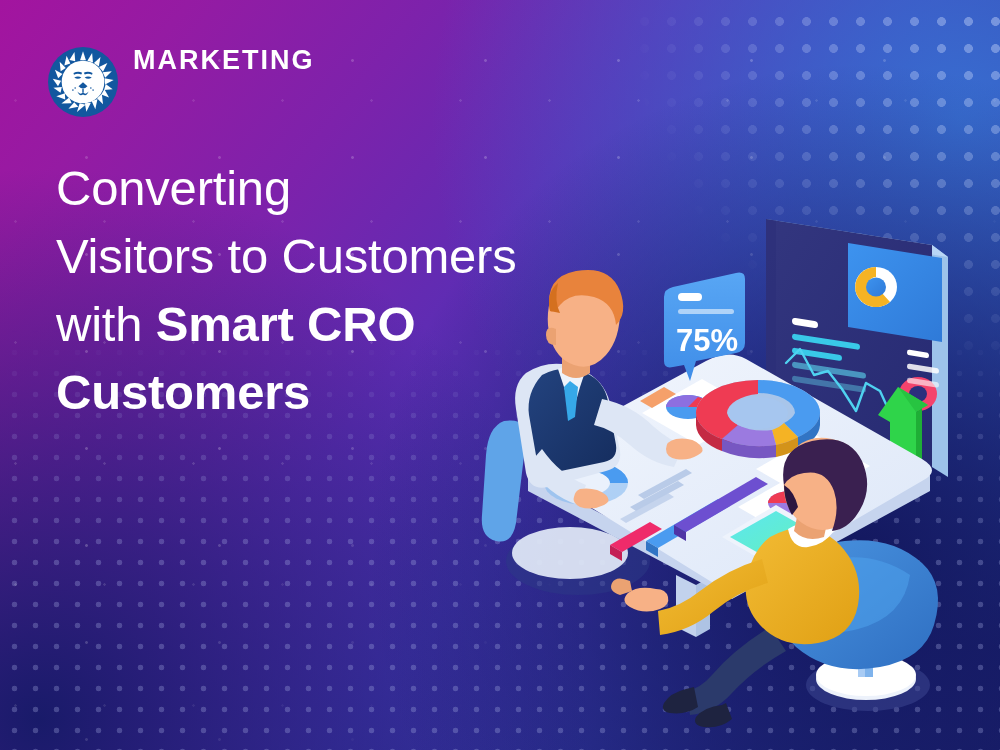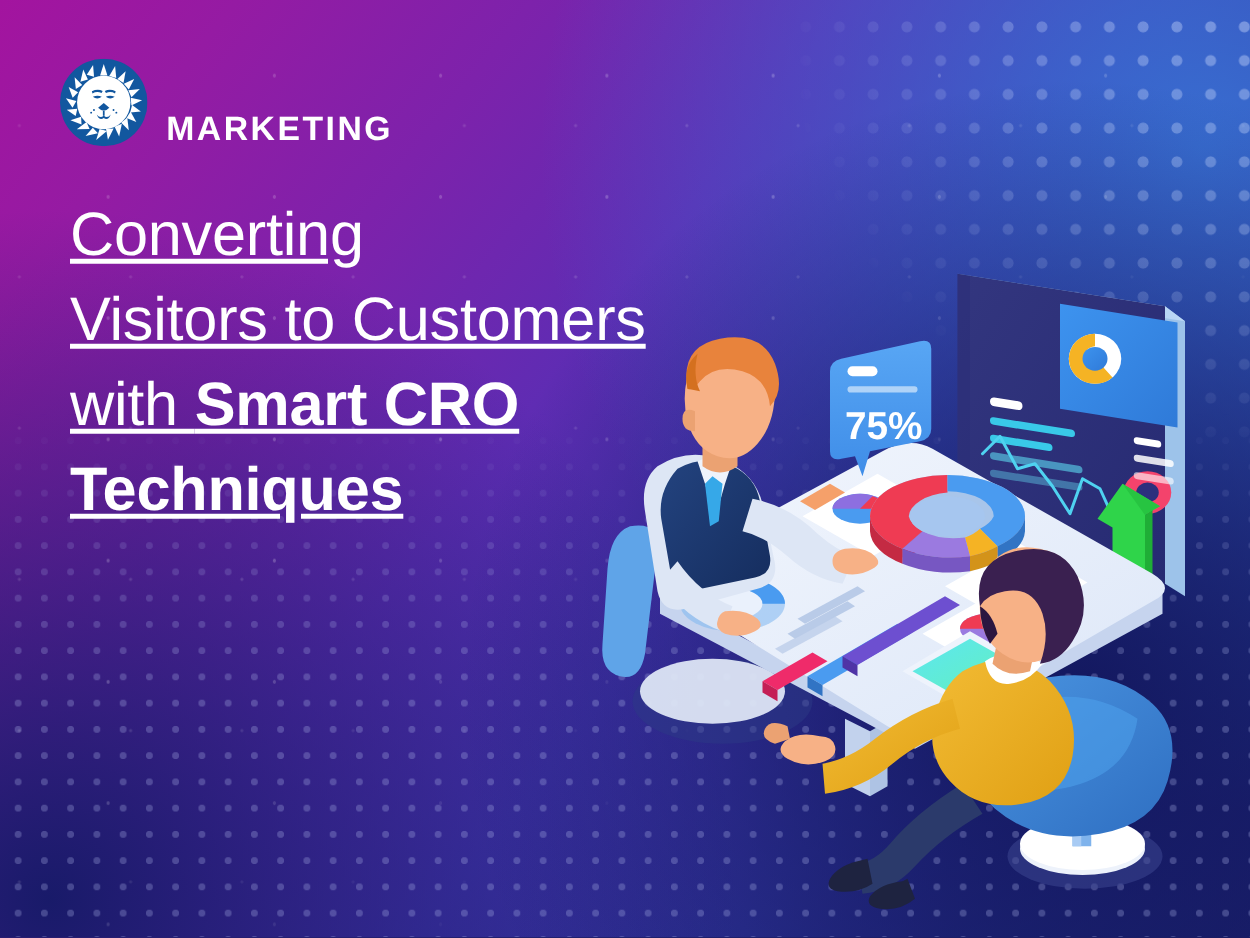--- a/index.html
+++ b/index.html
@@ -48,40 +48,39 @@
       radial-gradient(circle, rgba(255,255,255,0.16) 1px, rgba(0,0,0,0) 1.5px);
     background-size:133px 97px, 89px 121px;
     background-position:20px 12px, 60px 40px;
     -webkit-mask-image:linear-gradient(to bottom right, rgba(0,0,0,0.5), rgba(0,0,0,0.9) 40%, rgba(0,0,0,0) 72%);
     mask-image:linear-gradient(to bottom right, rgba(0,0,0,0.5), rgba(0,0,0,0.9) 40%, rgba(0,0,0,0) 72%);
   }
 
   
   .logo-block{
     position:absolute; left:48px; top:47px;
-    display:flex; align-items:flex-end; gap:15px;
+    display:flex; align-items:flex-start; gap:15px;
   }
   .logo-mark{ width:70px; height:70px; display:block; }
   .logo-words{ display:flex; flex-direction:column; line-height:0.99; }
   .logo-line{
     color:#ffffff;
     font-size:27px;
     font-weight:bold;
     letter-spacing:2.0px;
     font-family:"Liberation Sans", sans-serif;
     white-space:nowrap;
   }
   .logo-line.l2{ letter-spacing:3.6px; }
 
   
   .headline{
     position:absolute; left:56px; top:154px;
     width:620px;
     color:#ffffff;
-    text-decoration:underline;
   }
   .hl-line{
     font-size:49px;
     line-height:68px;
     letter-spacing:-0.2px;
     white-space:nowrap;
     font-family:"Liberation Sans", sans-serif;
     font-weight:400;
   }
   .hl-line.bold{ font-weight:bold; }
@@ -157,21 +156,21 @@
     </svg>
     <div class="logo-words">
       <span class="logo-line l1">MARKETING</span>
     </div>
   </div>
 
   <div class="headline">
     <div class="hl-line">Converting</div>
     <div class="hl-line">Visitors to Customers</div>
     <div class="hl-line"><span>with </span><b>Smart CRO</b></div>
-    <div class="hl-line bold">Techniques</div>
+    <div class="hl-line bold">Customers</div>
   </div>
 
   <div class="illustration">
     <svg viewBox="0 0 540 570" xmlns="http://www.w3.org/2000/svg">
       <defs>
         <linearGradient id="gTableTop" x1="0" y1="0" x2="1" y2="1">
           <stop offset="0%" stop-color="#f2f6fd"></stop>
           <stop offset="100%" stop-color="#dde7f8"></stop>
         </linearGradient>
         <linearGradient id="gScreen" x1="0" y1="0" x2="1" y2="1">

